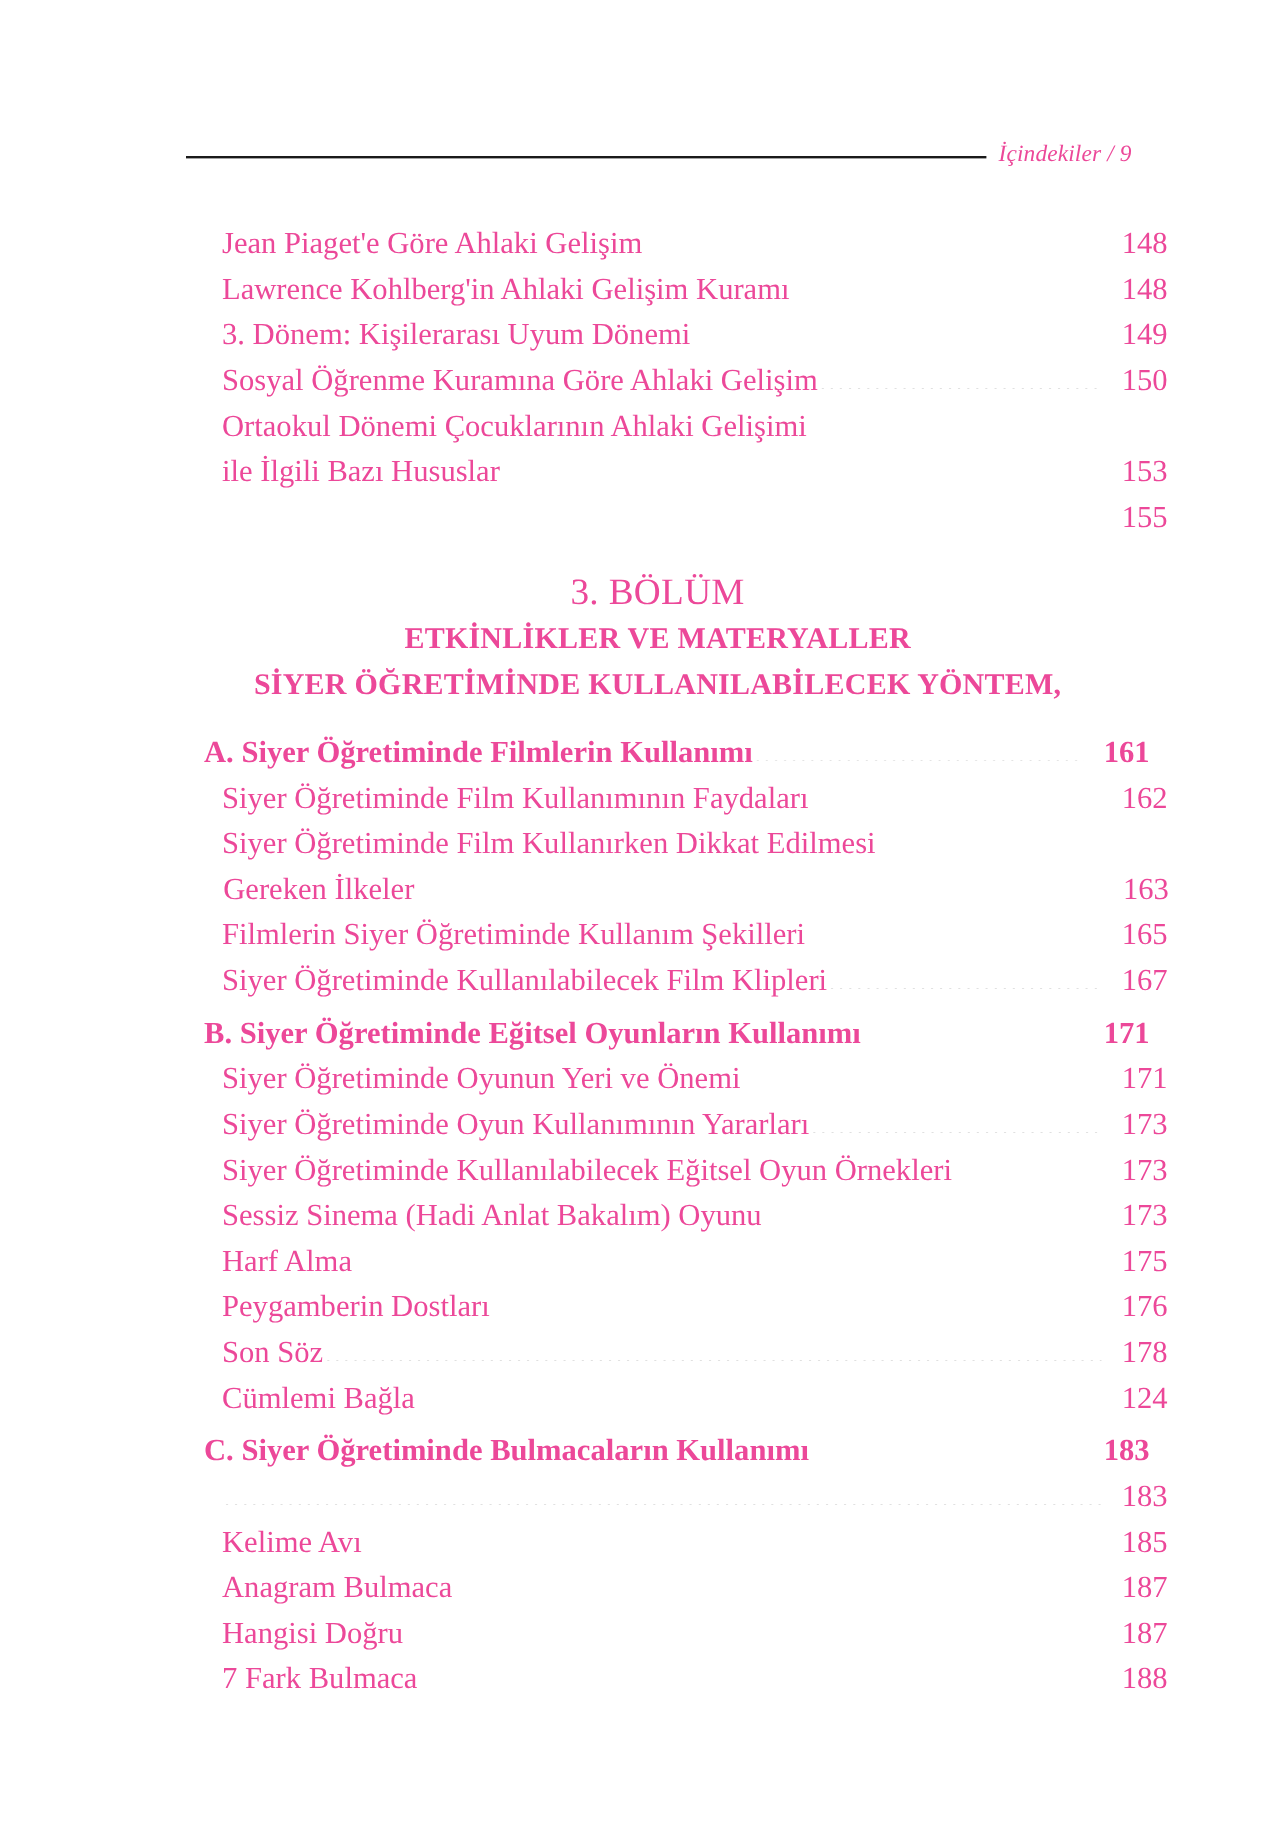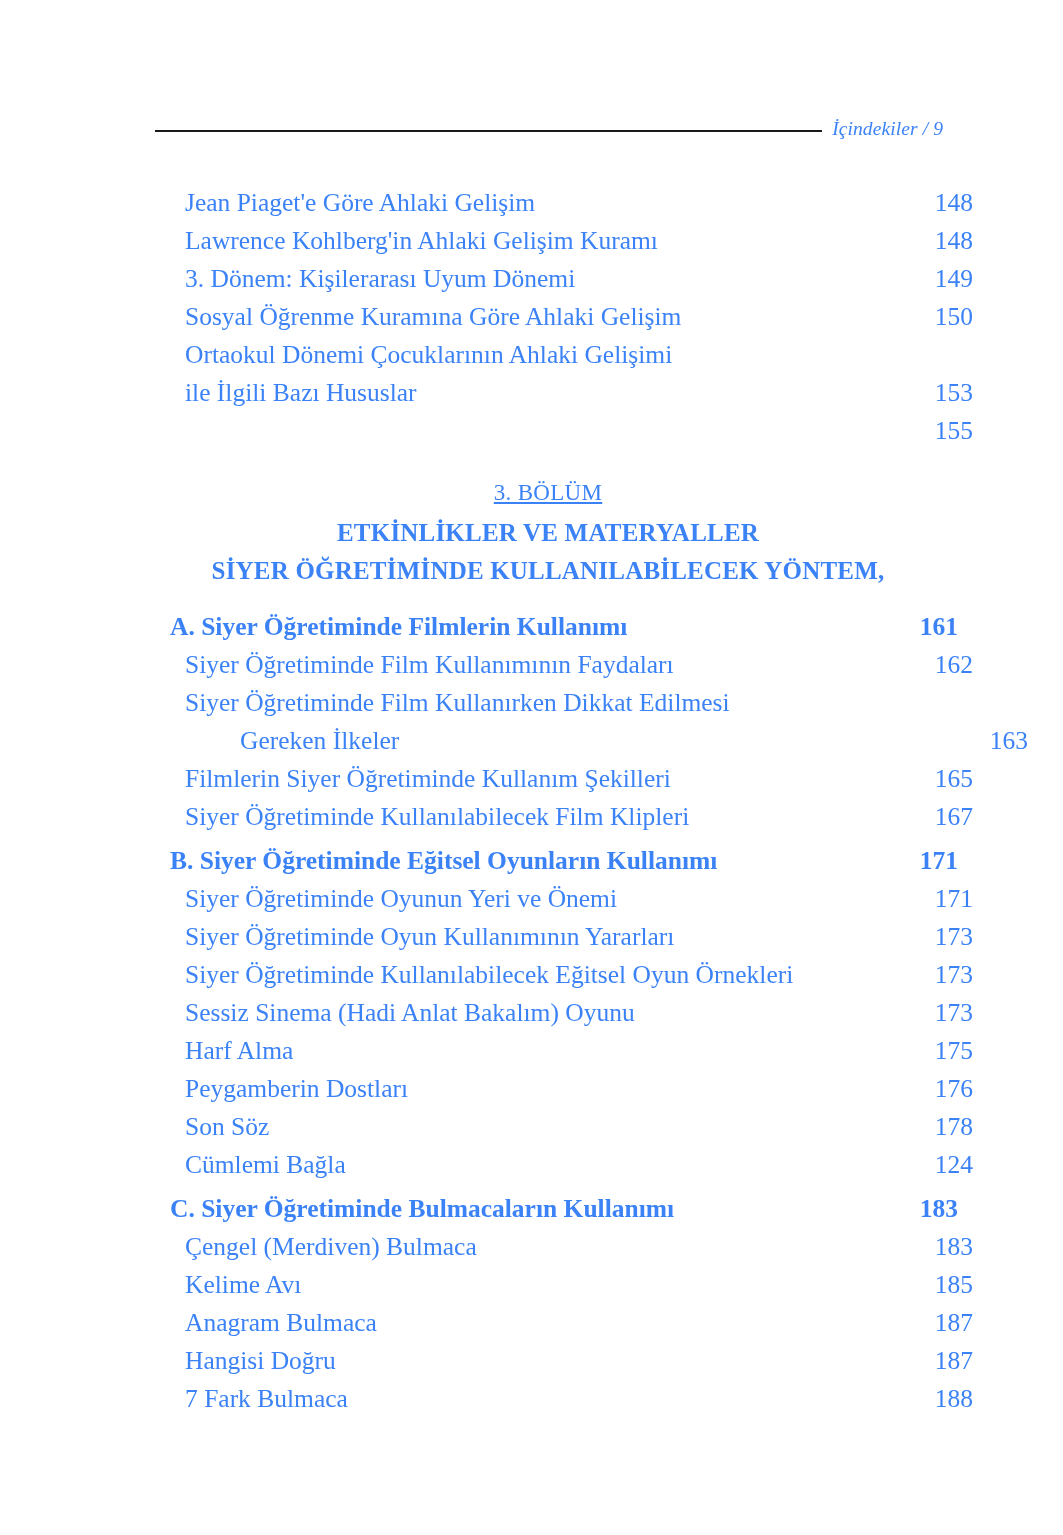--- a/index.html
+++ b/index.html
@@ -8,21 +8,21 @@
     padding: 0;
     background: #ffffff;
   }
   .page {
     position: relative;
     width: 1063px;
     height: 1535px;
     background: #ffffff;
     overflow: hidden;
     font-family: "Liberation Serif", "DejaVu Serif", serif;
-    color: #3b82f6;
+    color: #ec4899;
   }
 
   
   .running-header {
     position: absolute;
     left: 155px;
     top: 112px;
     width: 788px;
     height: 34px;
     display: flex;
@@ -92,36 +92,35 @@
   .lvl-section {
     font-weight: bold;
     margin-left: 16px;
   }
   .lvl-section .title { font-weight: bold; }
 
   .lvl-entry {
     margin-left: 31px;
   }
   .lvl-sub {
-    margin-left: 86px;
+    margin-left: 32px;
   }
 
   
   .chapter-block {
     margin-top: 22px;
     margin-bottom: 18px;
     text-align: center;
     width: 788px;
   }
   .chapter-number {
-    font-size: 23px;
+    font-size: 31px;
     line-height: 42px;
     font-weight: normal;
     letter-spacing: 0.3px;
-    text-decoration: underline;
   }
   .chapter-title {
     font-size: 25px;
     font-weight: bold;
     line-height: 38px;
     letter-spacing: 0.2px;
     padding: 0 10px;
   }
   .chapter-title .line { display: block; }
 
@@ -262,21 +261,20 @@
     </div>
 
     <div class="group-gap"></div>
 
     <div class="toc-row lvl-section">
       <span class="title">C. Siyer Öğretiminde Bulmacaların Kullanımı</span>
       <span class="leader"></span>
       <span class="page-no">183</span>
     </div>
     <div class="toc-row lvl-entry">
-      <span class="title">Çengel (Merdiven) Bulmaca</span>
       <span class="leader"></span>
       <span class="page-no">183</span>
     </div>
     <div class="toc-row lvl-entry">
       <span class="title">Kelime Avı</span>
       <span class="leader"></span>
       <span class="page-no">185</span>
     </div>
     <div class="toc-row lvl-entry">
       <span class="title">Anagram Bulmaca</span>

